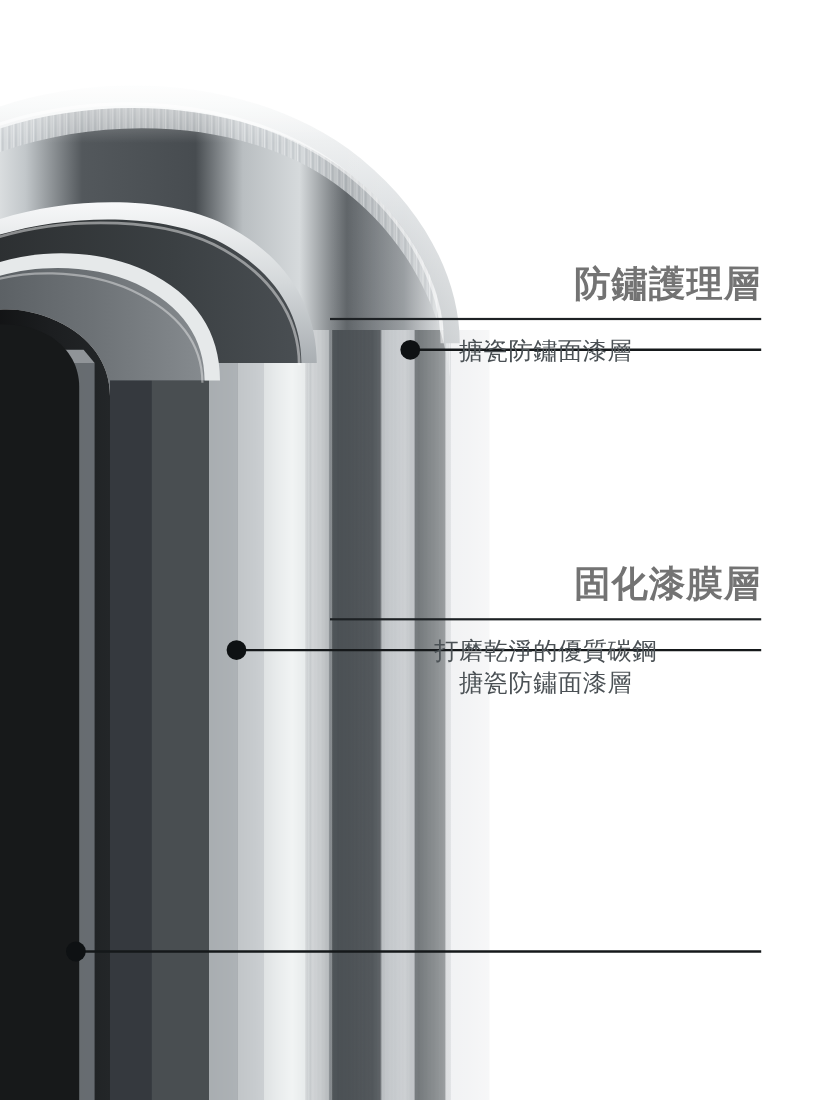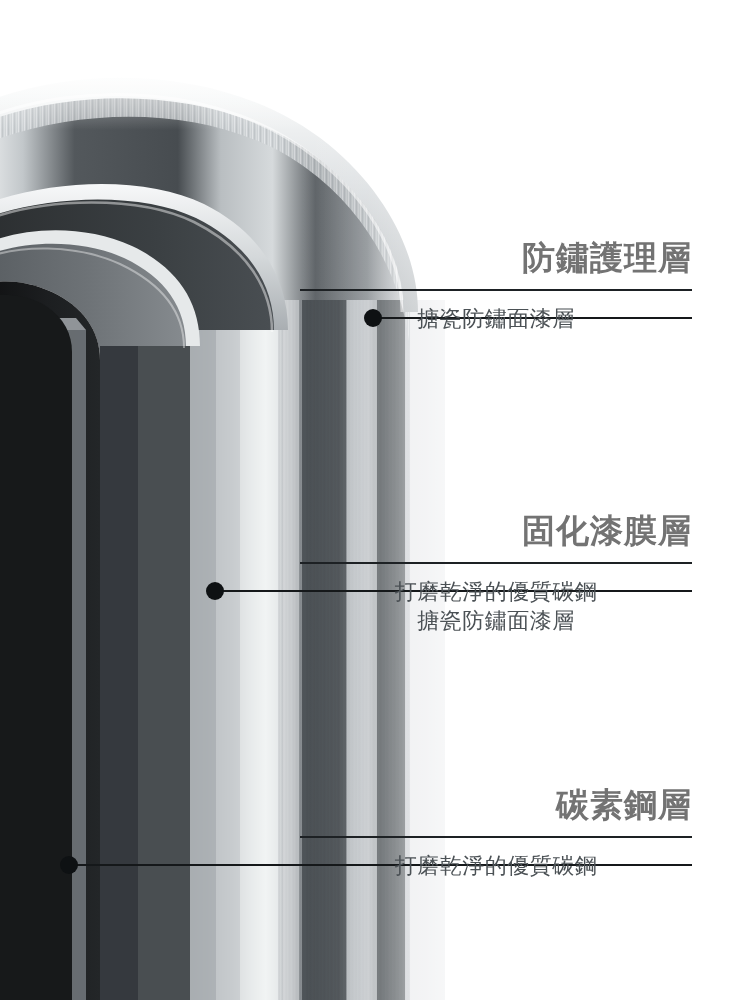--- a/index.html
+++ b/index.html
@@ -262,21 +262,14 @@
 
   <div class="annotation" style="top:511px;">
     <div class="ann-heading">固化漆膜層</div>
     <div class="ann-rule"></div>
     <div class="ann-sub">
       <div>打磨乾淨的優質碳鋼</div>
       <div>搪瓷防鏽面漆層</div>
     </div>
   </div>
 
-  <div class="annotation" style="top:785px;">
-    <div class="ann-heading">碳素鋼層</div>
-    <div class="ann-rule"></div>
-    <div class="ann-sub">
-      <div>打磨乾淨的優質碳鋼</div>
-    </div>
-  </div>
 
 </div>
 
 </body></html>

